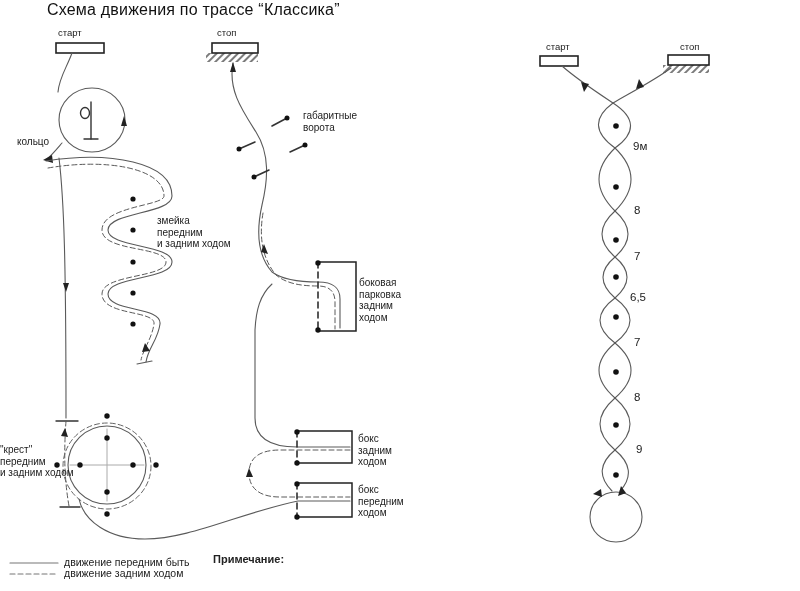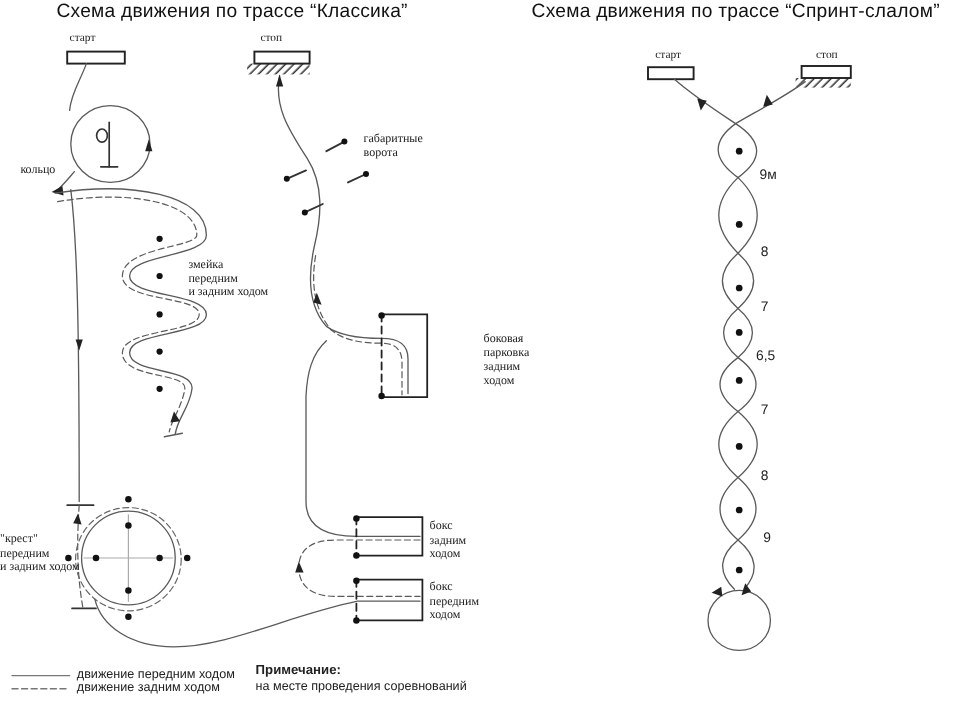--- a/index.html
+++ b/index.html
@@ -1,21 +1,21 @@
 <!DOCTYPE html>
 <html><head>
 <meta charset="utf-8">
 <style>
   html,body{margin:0;padding:0;background:#fff;}
   #stage{
     position:relative;width:800px;height:591px;background:#ffffff;
     overflow:hidden;font-family:"Liberation Sans",sans-serif;color:#1c1c1c;
   }
   svg{position:absolute;left:0;top:0;}
-  .lbl{position:absolute;font-size:10px;line-height:11.5px;white-space:pre-line;color:#222;font-family:Liberation Serif, serif;}
+  .lbl{position:absolute;font-size:10px;line-height:11.5px;white-space:pre-line;color:#222;}
   .title{position:absolute;top:1px;font-size:16px;font-weight:500;color:#111;white-space:nowrap;letter-spacing:.2px;}
   .small{font-size:9.5px;}
   .gap{position:absolute;font-size:11.5px;color:#222;}
   .legend-text{position:absolute;font-size:10.5px;color:#222;white-space:nowrap;}
   .note{position:absolute;font-size:10.5px;line-height:13px;color:#222;white-space:nowrap;}
   .note b{font-size:11px;}
 </style>
 </head>
 <body>
 
@@ -162,31 +162,30 @@
           <circle cx="616" cy="277" r="2.8"></circle>
         <circle cx="616" cy="317" r="2.8"></circle>
           <circle cx="616" cy="372" r="2.8"></circle>
         <circle cx="616" cy="425" r="2.8"></circle>
           <circle cx="616" cy="475" r="2.8"></circle>
       </g>
     </g>
   </svg>
 
   <div class="title" style="left:47px;">Схема движения по трассе “Классика”</div>
-  <div class="title" style="left:443px;">Схема движения по трассе “Спринт-слалом”</div>
 
   <div class="lbl small" style="left:58px;top:27px;">старт</div>
   <div class="lbl small" style="left:217px;top:27px;">стоп</div>
   <div class="lbl" style="left:17px;top:116px;margin-top:20px;">кольцо</div>
   <div class="lbl" style="left:157px;top:215px;">змейка
 передним
 и задним ходом</div>
   <div class="lbl" style="left:303px;top:110px;">габаритные
 ворота</div>
-  <div class="lbl" style="left:359px;top:277px;margin-left:44px;">боковая
+  <div class="lbl" style="left:359px;top:277px;">боковая
 парковка
 задним
 ходом</div>
   <div class="lbl" style="left:358px;top:433px;">бокс
 задним
 ходом</div>
   <div class="lbl" style="left:358px;top:484px;">бокс
 передним
 ходом</div>
   <div class="lbl" style="left:0px;top:444px;">"крест"
@@ -196,21 +195,21 @@
   <div class="lbl small" style="left:546px;top:41px;">старт</div>
   <div class="lbl small" style="left:680px;top:41px;">стоп</div>
   <div class="gap" style="left:633px;top:140px;text-align:right;">9м</div>
   <div class="gap" style="left:634px;top:204px;">8</div>
   <div class="gap" style="left:634px;top:250px;">7</div>
   <div class="gap" style="left:630px;top:291px;">6,5</div>
   <div class="gap" style="left:634px;top:336px;">7</div>
   <div class="gap" style="left:634px;top:391px;">8</div>
   <div class="gap" style="left:636px;top:443px;">9</div>
 
-  <div class="legend-text" style="left:64px;top:556px;">движение передним ходом</div>
+  <div class="legend-text" style="left:64px;top:556px;">движение передним быть</div>
   <div class="legend-text" style="left:64px;top:567px;">движение задним ходом</div>
 
   <div class="note" style="left:213px;top:553px;">
     <b>Примечание:</b><br>
-    <span>на месте проведения соревнований</span><br>
+    <br>
   </div>
 
 </div>
 
 </body></html>

